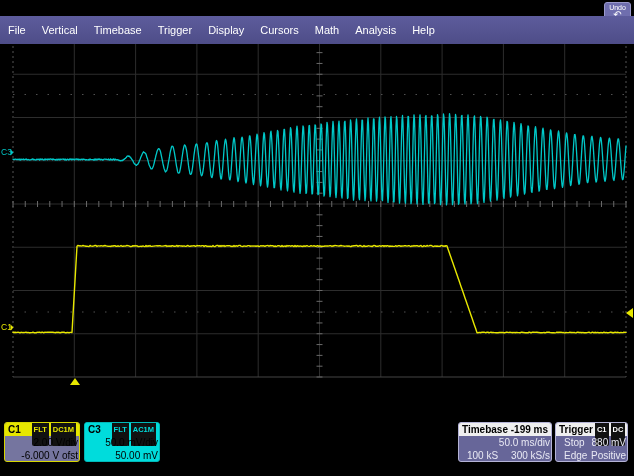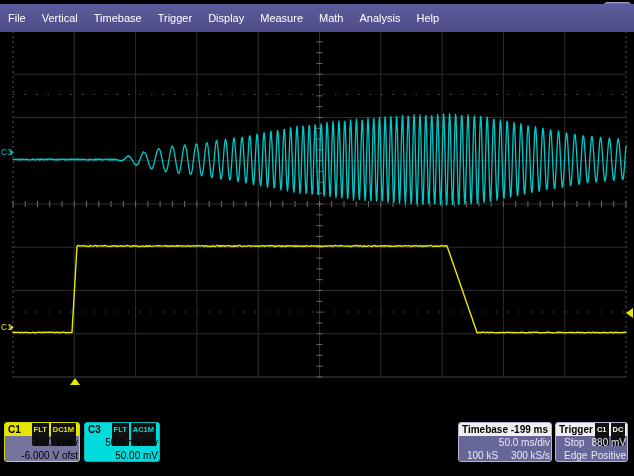--- a/index.html
+++ b/index.html
@@ -1,20 +1,20 @@
 <!DOCTYPE html>
 <html><head>
 <meta charset="utf-8">
 <style>
   html,body{margin:0;padding:0;background:#000;}
   body{width:634px;height:476px;position:relative;overflow:hidden;
        font-family:"Liberation Sans","DejaVu Sans",sans-serif;
        -webkit-font-smoothing:antialiased;}
   
-  .menubar{position:absolute;left:0;top:4px;width:634px;height:28px;
+  .menubar{position:absolute;left:0;top:16px;width:634px;height:28px;
            background:linear-gradient(#5d5c9c,#4e4d88);
            display:flex;align-items:center;z-index:5;}
   .menu-item{color:#fff;font-size:11px;padding:0 8px;line-height:28px;cursor:default;white-space:nowrap;}
   .undo-btn{position:absolute;right:3px;top:2px;width:27px;height:23px;
             background:#6f6eae;border:1px solid #9a99cc;border-radius:3px;
             color:#fff;text-align:center;line-height:1;padding-top:1px;box-sizing:border-box;}
   .undo-btn .lbl{font-size:7px;display:block;}
   .undo-btn .arr{font-size:10px;display:block;margin-top:-1px;}
   
   #scope{position:absolute;left:0;top:0;z-index:1;}
@@ -48,21 +48,21 @@
 </head>
 <body>
 
 <div class="menubar" id="menubar">
 
 <div class="menu-item">File</div>
     <div class="menu-item">Vertical</div>
     <div class="menu-item">Timebase</div>
     <div class="menu-item">Trigger</div>
     <div class="menu-item">Display</div>
-    <div class="menu-item">Measure</div>
+    <div class="menu-item">Cursors</div>
     <div class="menu-item">Math</div>
     <div class="menu-item">Analysis</div>
     <div class="menu-item">Help</div>
   </div>
 <div class="undo-btn">
   <span class="lbl">Undo</span>
   <span class="arr">↶</span>
 </div>
 
 <svg id="scope" width="634" height="476">

